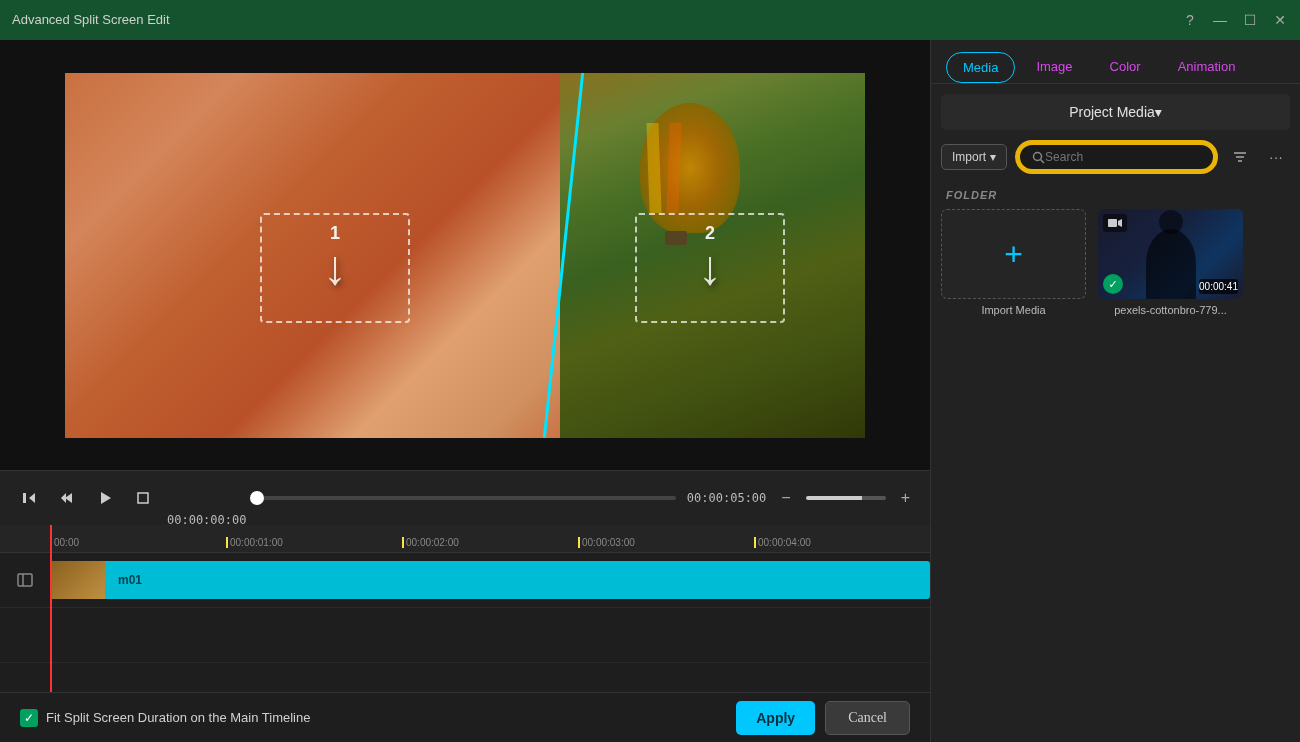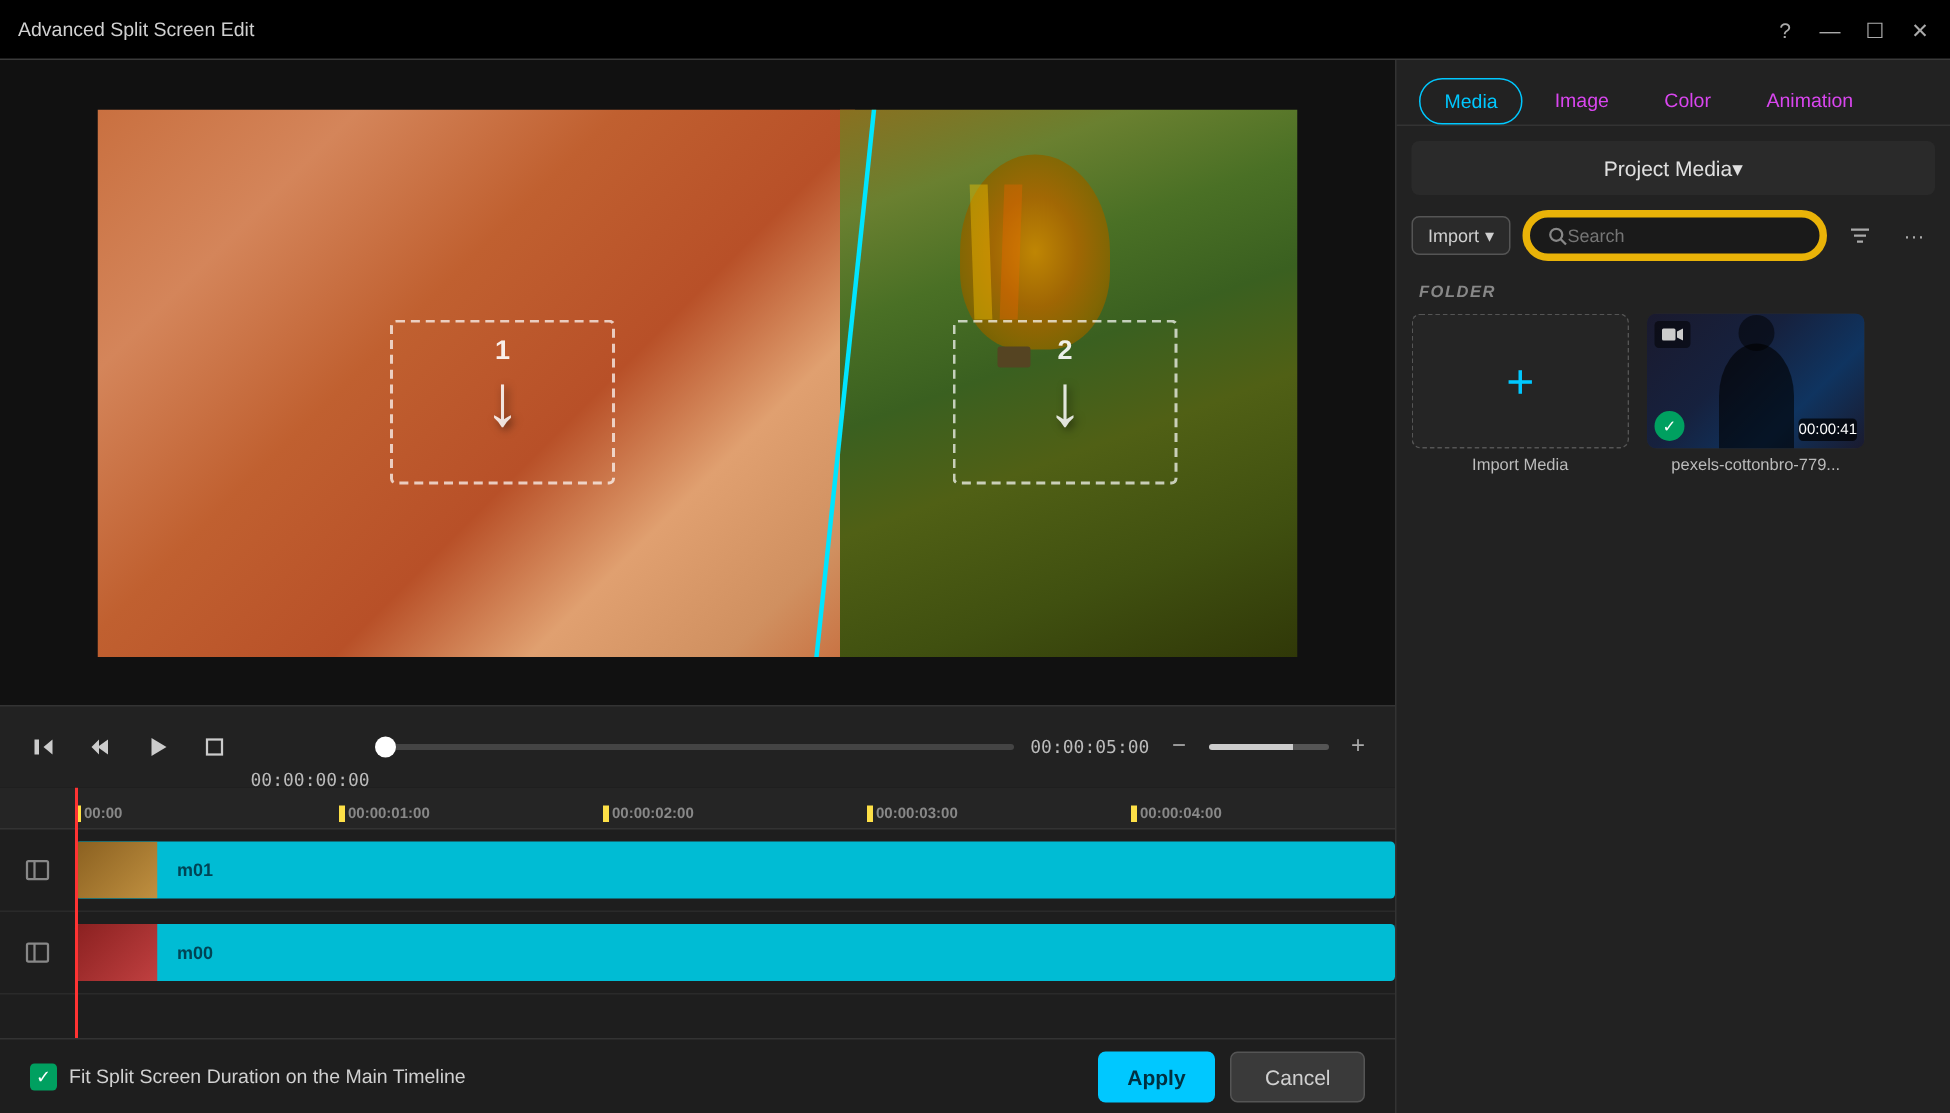--- a/index.html
+++ b/index.html
@@ -9,21 +9,21 @@
       background: #1a1a1a;
       font-family: 'Segoe UI', Arial, sans-serif;
       color: #e0e0e0;
       overflow: hidden;
       position: relative;
     }
 
     
     #title-bar {
       height: 40px;
-      background: #000000;
+      background: #14532d;
       display: flex;
       align-items: center;
       justify-content: space-between;
       padding: 0 12px;
       border-bottom: 1px solid #3a3a3a;
     }
     #title-text {
       font-size: 13px;
       color: #d0d0d0;
     }
@@ -278,22 +278,21 @@
     .ruler-marks {
       display: flex;
       gap: 0;
       width: 100%;
     }
 
     .ruler-tick {
       flex: 1;
       text-align: left;
       padding-left: 2px;
-      border-left: 4px solid #fde047;
-      font-weight: bold;
+      border-left: 2px solid #fde047;
     }
 
     
     #playhead {
       position: absolute;
       left: 50px;
       top: 0;
       width: 2px;
       height: 100%;
       background: #ff3333;
@@ -406,20 +405,21 @@
     }
 
     #cancel-btn {
       background: #3a3a3a;
       color: #d0d0d0;
       border: 1px solid #555;
       border-radius: 5px;
       padding: 8px 22px;
       font-size: 14px;
       cursor: pointer;
+      font-family: Liberation Serif, serif;
     }
 
     
     #right-panel {
       width: 370px;
       background: #222;
       border-left: 1px solid #333;
       display: flex;
       flex-direction: column;
     }
@@ -720,34 +720,20 @@
           </svg>
         </div>
         <div class="track-content">
           <div class="track-thumbnail">
             <div class="track-thumb-img-1"></div>
           </div>
           <span class="track-label">m01</span>
         </div>
       </div>
 
-      <div class="track-row">
-        <div class="track-icon">
-          <svg width="18" height="18" viewBox="0 0 18 18" fill="none" stroke="#888" stroke-width="1.5">
-            <rect x="2" y="3" width="14" height="12" rx="1"></rect>
-            <path d="M7 3 v12"></path>
-          </svg>
-        </div>
-        <div class="track-content">
-          <div class="track-thumbnail">
-            <div class="track-thumb-img-2"></div>
-          </div>
-          <span class="track-label">m00</span>
-        </div>
-      </div>
 
       <div class="track-row" style="height:55px;"></div>
 
     </div>
 
     <div id="bottom-bar">
       <div id="fit-check">
         <div id="fit-checkbox">✓</div>
         <span>Fit Split Screen Duration on the Main Timeline</span>
       </div>

